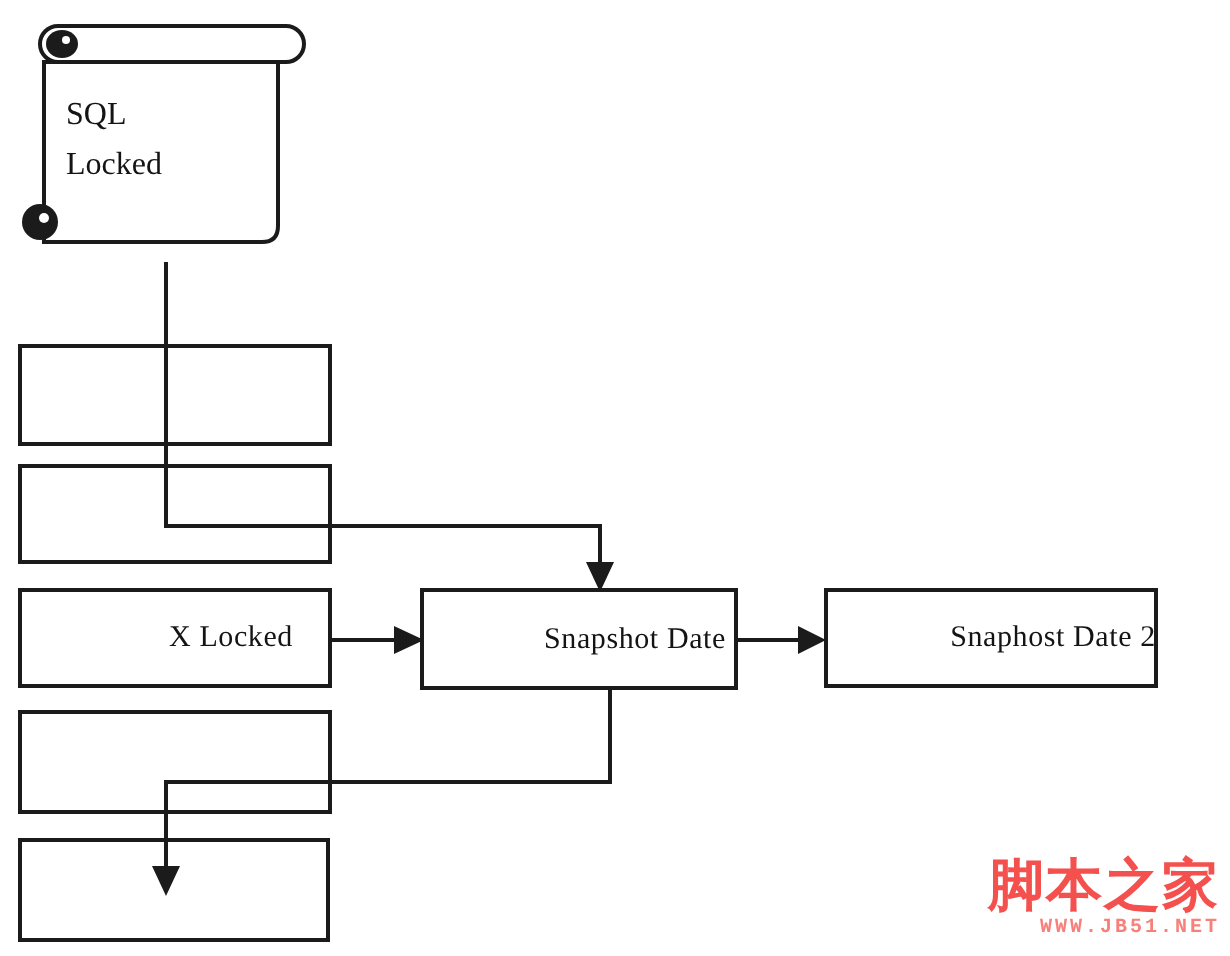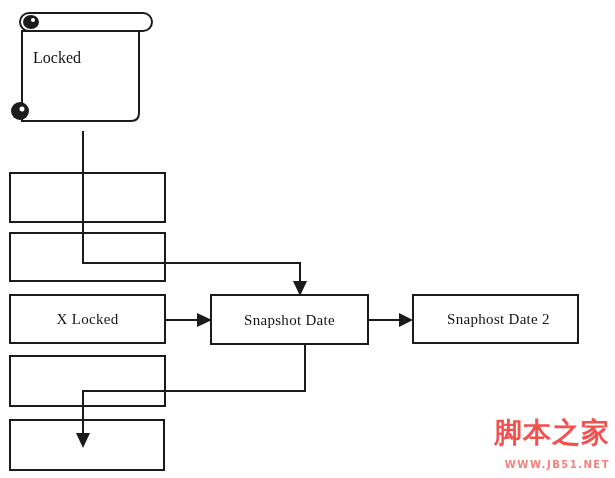--- a/index.html
+++ b/index.html
@@ -21,20 +21,21 @@
     top: 0;
   }
   .node-label {
     position: absolute;
     display: flex;
     align-items: center;
     justify-content: center;
     font-size: 15px;
     color: #141414;
     letter-spacing: 0.3px;
+    padding-left: 28px;
   }
   .scroll-label {
     position: absolute;
     left: 33px;
     top: 45px;
     width: 95px;
     font-size: 16px;
     line-height: 25px;
     color: #141414;
   }
@@ -46,25 +47,26 @@
     font-family: "DejaVu Sans", sans-serif;
     line-height: 1;
   }
   .wm-title {
     font-size: 28px;
     font-weight: bold;
     color: #f4514e;
     letter-spacing: 1px;
   }
   .wm-url {
-    margin-top: 13px;
+    margin-top: 3px;
     font-size: 10px;
     font-weight: bold;
     color: #f8807a;
     letter-spacing: 1.5px;
+    font-family: Liberation Mono, monospace;
   }
 </style>
 </head>
 <body>
 
 <div class="canvas">
 
   <svg width="615" height="478" viewBox="0 0 615 478">
 
     <g fill="#ffffff" stroke="#1b1b1b" stroke-width="2">
@@ -99,20 +101,21 @@
 
     <g fill="#1b1b1b">
       <polygon points="293,281 307,281 300,296"></polygon>
       <polygon points="197,313 197,327 212,320"></polygon>
       <polygon points="399,313 399,327 413,320"></polygon>
       <polygon points="76,433 90,433 83,448"></polygon>
     </g>
   </svg>
 
   <div class="scroll-label">
+    <div>SQL</div>
     <div>Locked</div>
   </div>
 
   <div class="node-label" style="left:10px; top:295px; width:155px; height:48px;">X Locked</div>
 
   <div class="node-label" style="left:211px; top:295px; width:157px; height:51px;">Snapshot Date</div>
 
   <div class="node-label" style="left:413px; top:295px; width:171px; height:48px;">Snaphost Date 2</div>
 
   <div class="watermark">

